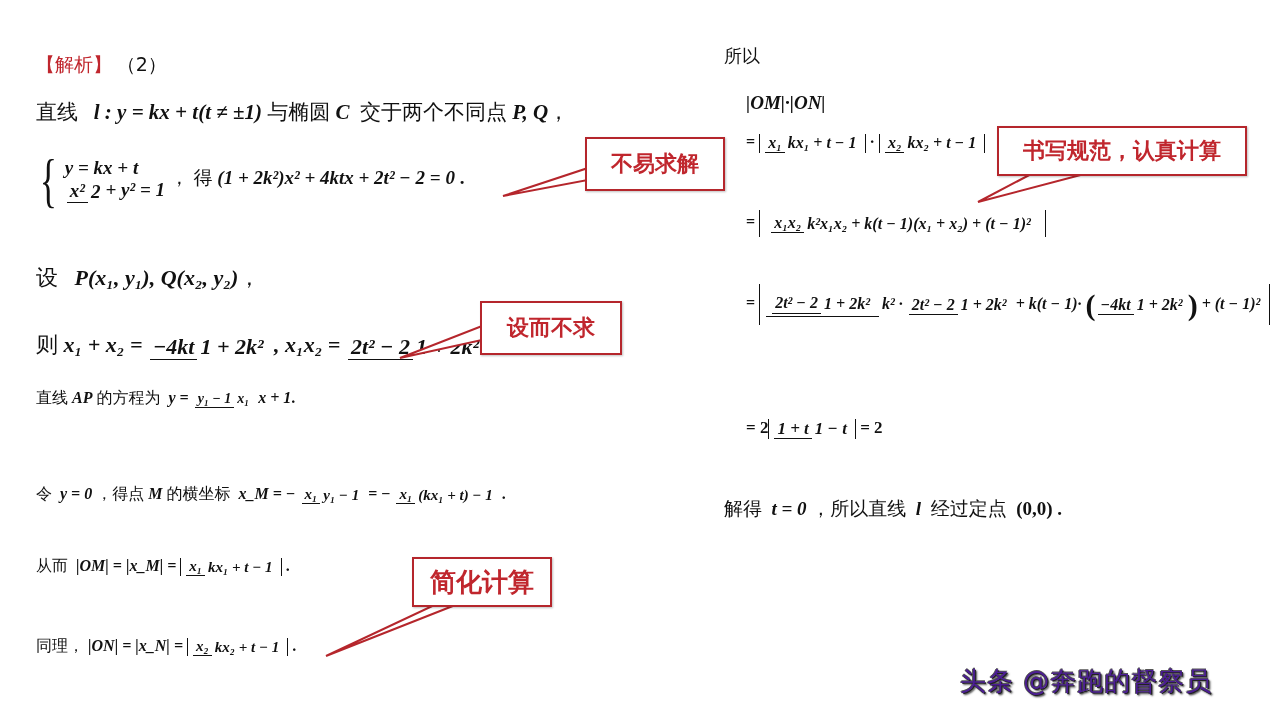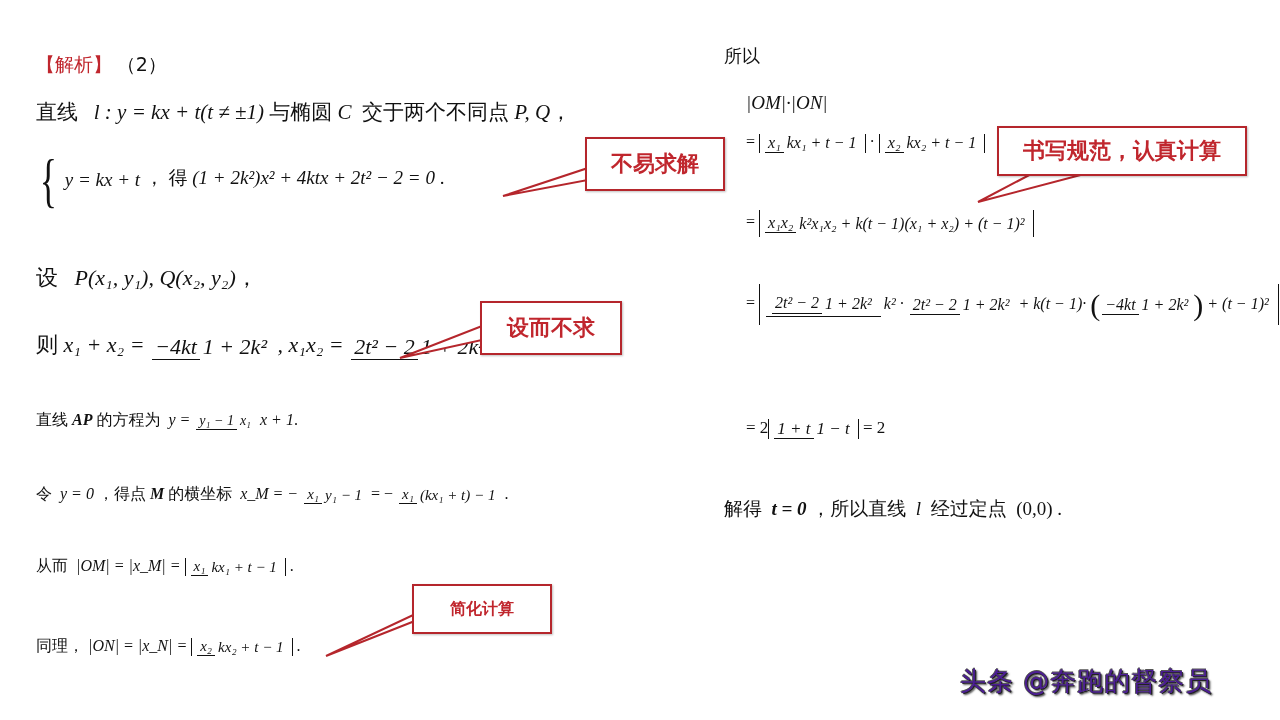--- a/index.html
+++ b/index.html
@@ -1,20 +1,20 @@
 <!DOCTYPE html>
 <html><head>
 <meta charset="utf-8">
 <style>
   html, body { margin:0; padding:0; }
   body { width:1280px; height:720px; background:#ffffff; position:relative; overflow:hidden;
          font-family:"Liberation Serif","DejaVu Serif",serif; color:#111; }
   .abs { position:absolute; white-space:nowrap; }
   .cjk { font-family:"DejaVu Sans","Liberation Sans",sans-serif; }
-  .math { font-family:"Liberation Serif","DejaVu Serif",serif; }
+  .math { font-family:"Liberation Serif","DejaVu Serif",serif;font-weight:bold; }
   .i { font-style:italic; }
   .b { font-weight:bold; }
   .red { color:#c0262d; }
   .frac { display:inline-flex; flex-direction:row; align-items:center; vertical-align:middle; margin:0 2px; }
   .frac > .num { padding:0 3px; border-bottom:1.2px solid #111; line-height:1.15; }
   .frac > .den { padding:0 3px; line-height:1.15; }
   .abs-bar { display:inline-flex; align-items:center; border-left:1.4px solid #111; border-right:1.4px solid #111; padding:0 3px; vertical-align:middle; }
   .callout-box { position:absolute; border:2px solid #b5262c; background:#fff; color:#c0262d;
                  font-family:"DejaVu Sans","Liberation Sans",sans-serif; font-weight:bold;
                  display:flex; align-items:center; justify-content:center; box-shadow:1px 1px 2px rgba(0,0,0,0.25); }
@@ -39,20 +39,24 @@
   <span class="math i">C</span>&nbsp;
   <span class="cjk">交于两个不同点</span>
   <span class="math i">P, Q</span><span class="cjk">，</span>
 </div>
 
 <div class="abs" style="left:34px; top:150px; font-size:19px;">
   <span class="brace-sys">
     <span class="brace">{</span>
     <span style="display:inline-flex; flex-direction:column;">
       <span class="math i">y = kx + t</span>
+      <span class="math"><span class="frac i">
+            <span class="num">x²</span>
+            <span class="den">2</span>
+          </span><span class="i">+ y² = 1</span></span>
     </span>
   </span>
   <span class="cjk">，</span>
   <span class="cjk">得</span>
   <span class="math i">(1 + 2k²)x² + 4ktx + 2t² − 2 = 0</span>
   <span class="math">.</span>
 </div>
 
 <div class="abs" style="left:36px; top:263px; font-size:22px;">
   <span class="cjk">设</span>&nbsp;&nbsp;
@@ -66,21 +70,21 @@
       <span class="num">−4kt</span>
       <span class="den">1 + 2k²</span>
     </span>
   <span class="math i">, x₁x₂ =</span>
   <span class="frac math i">
       <span class="num">2t² − 2</span>
       <span class="den">1 + 2k²</span>
     </span>
 </div>
 
-<div class="abs" style="left:36px; top:410px; font-size:16px;">
+<div class="abs" style="left:36px; top:388px; font-size:16px;">
   <span class="cjk">直线</span>
   <span class="math i b">AP</span>
   <span class="cjk">的方程为</span>&nbsp;
   <span class="math i">y =</span>
   <span class="frac math i" style="font-size:14px;">
       <span class="num">y₁ − 1</span>
       <span class="den">x₁</span>
     </span>
   <span class="math i">x + 1</span><span class="math">.</span>
 </div>
@@ -144,21 +148,21 @@
   <span class="abs-bar">
       <span class="frac math i">
         <span class="num">x₂</span>
         <span class="den">kx₂ + t − 1</span>
       </span>
     </span>
 </div>
 
 <div class="abs" style="left:746px; top:210px; font-size:16px;">
   <span class="math">=</span>
-  <span class="abs-bar" style="padding:4px 3px;">
+  <span class="abs-bar" style="padding:4px 9px;">
       <span class="frac math i">
         <span class="num">x₁x₂</span>
         <span class="den">k²x₁x₂ + k(t − 1)(x₁ + x₂) + (t − 1)²</span>
       </span>
     </span>
 </div>
 
 <div class="abs" style="left:746px; top:284px; font-size:16px;">
   <span class="math">=</span>
   <span class="abs-bar" style="padding:2px 4px;">
@@ -212,20 +216,20 @@
   <polygon points="445,600 468,600 326,656" fill="#fff" stroke="#b5262c" stroke-width="2"></polygon>
   <polygon points="1035,172 1092,172 978,202" fill="#fff" stroke="#b5262c" stroke-width="2"></polygon>
 </svg>
 
 <div class="callout-box" style="left:585px; top:137px; width:136px; height:50px; font-size:22px;">
   <span>不易求解</span>
 </div>
 <div class="callout-box" style="left:480px; top:301px; width:138px; height:50px; font-size:22px;">
   <span>设而不求</span>
 </div>
-<div class="callout-box" style="left:412px; top:557px; width:136px; height:46px; font-size:16px;margin-top:27px;">
+<div class="callout-box" style="left:412px; top:557px; width:136px; height:46px; font-size:26px;">
   <span>简化计算</span>
 </div>
 <div class="callout-box" style="left:997px; top:126px; width:246px; height:46px; font-size:22px;">
   <span>书写规范，认真计算</span>
 </div>
 
 <div class="abs watermark" style="left:960px; top:664px;">头条 @奔跑的督察员</div>
 
 </body></html>

